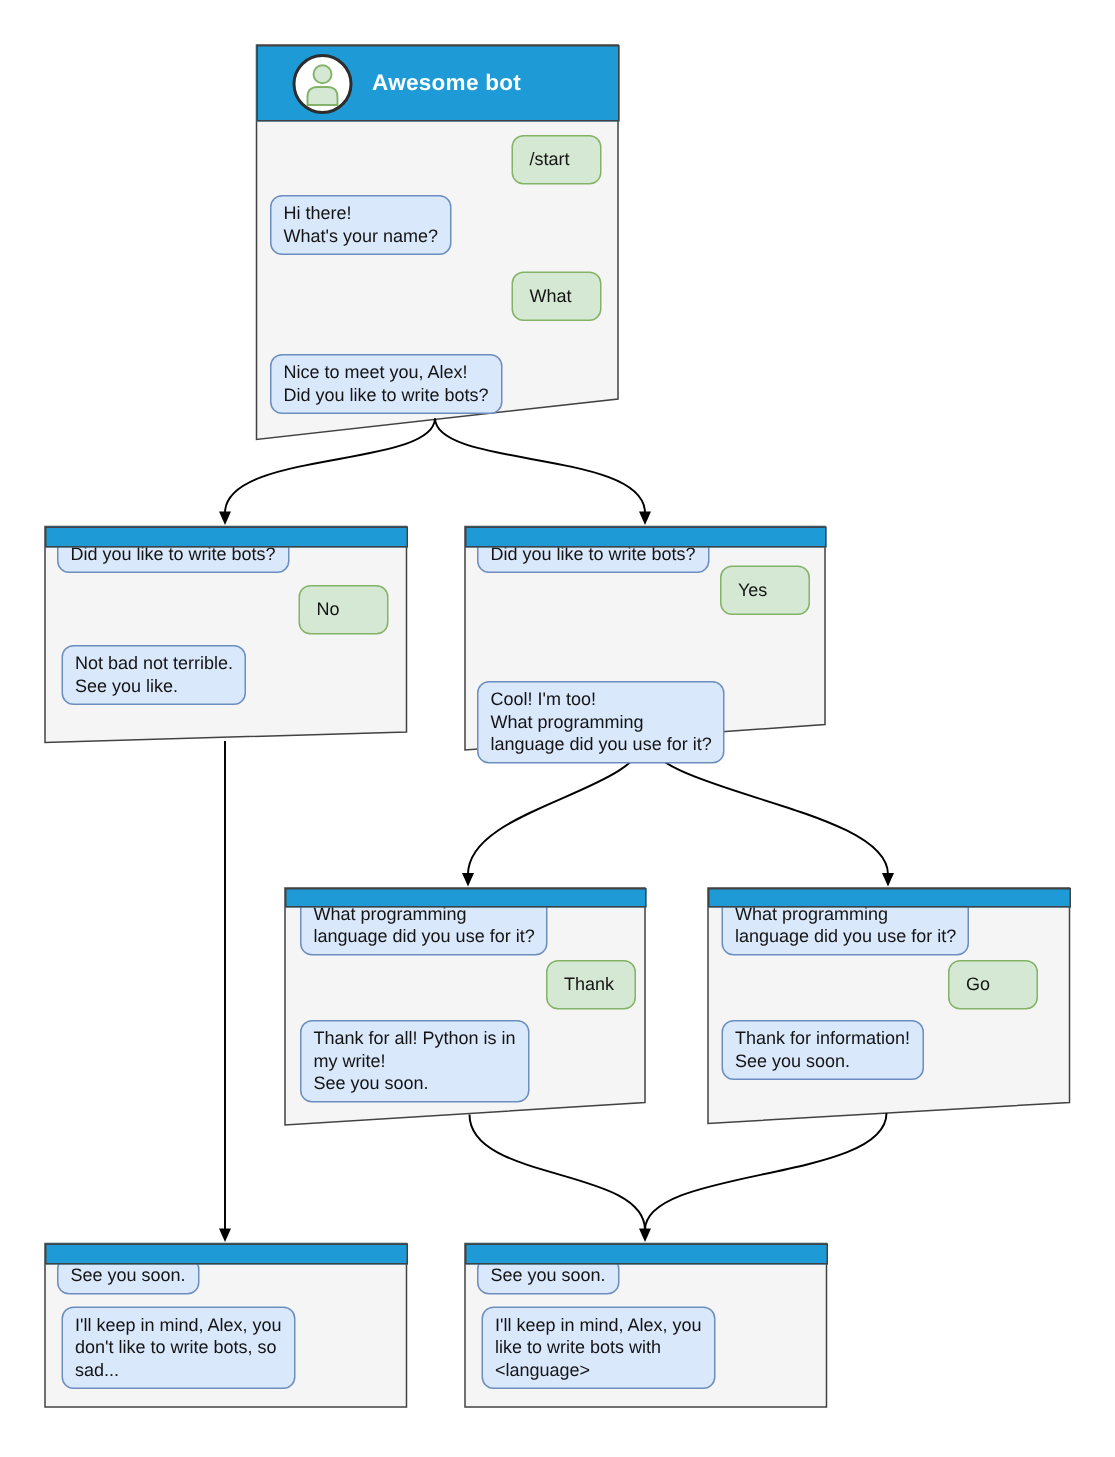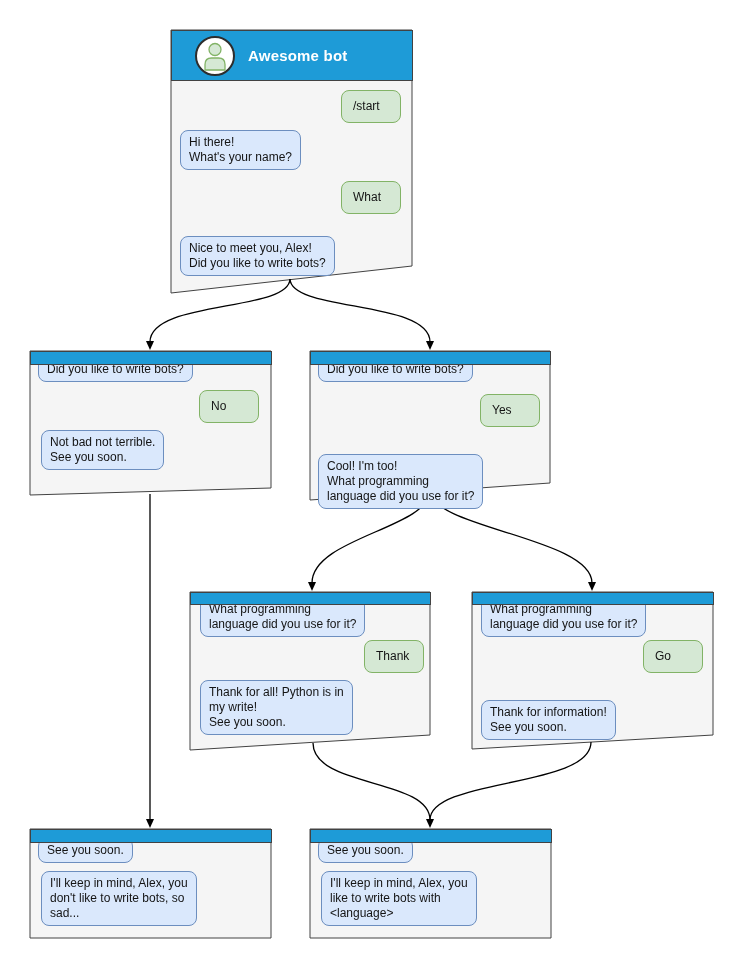--- a/index.html
+++ b/index.html
@@ -59,39 +59,39 @@
   <div class="bubble user" style="right:342px;top:90px">/start</div>
   <div class="bubble bot" style="left:180px;top:130px">Hi there!
 What's your name?</div>
   <div class="bubble user" style="right:342px;top:181px">What</div>
   <div class="bubble bot" style="left:180px;top:236px">Nice to meet you, Alex!
 Did you like to write bots?</div>
 
   <div class="bubble bot" style="left:38px;top:357px">Did you like to write bots?</div>
   <div class="bubble user" style="right:484px;top:390px">No</div>
   <div class="bubble bot" style="left:41px;top:430px">Not bad not terrible.
-See you soon.</div>
+See you like.</div>
 
   <div class="bubble bot" style="left:318px;top:357px">Did you like to write bots?</div>
-  <div class="bubble user" style="right:203px;top:394px">Yes</div>
+  <div class="bubble user" style="right:203px;top:377px">Yes</div>
   <div class="bubble bot" style="left:318px;top:454px">Cool! I'm too!
 What programming
 language did you use for it?</div>
 
   <div class="bubble bot" style="left:200px;top:597px">What programming
 language did you use for it?</div>
   <div class="bubble user" style="right:319px;top:640px">Thank</div>
   <div class="bubble bot" style="left:200px;top:680px">Thank for all! Python is in
 my write!
 See you soon.</div>
 
   <div class="bubble bot" style="left:481px;top:597px">What programming
 language did you use for it?</div>
-  <div class="bubble user" style="right:40px;top:640px">Go</div>
-  <div class="bubble bot" style="left:481px;top:700px">Thank for information!
+  <div class="bubble user" style="right:51px;top:640px">Go</div>
+  <div class="bubble bot" style="left:481px;top:680px">Thank for information!
 See you soon.</div>
 
   <div class="bubble bot" style="left:38px;top:838px">See you soon.</div>
   <div class="bubble bot" style="left:41px;top:871px">I'll keep in mind, Alex, you
 don't like to write bots, so
 sad...</div>
 
   <div class="bubble bot" style="left:318px;top:838px">See you soon.</div>
   <div class="bubble bot" style="left:321px;top:871px">I'll keep in mind, Alex, you
 like to write bots with

